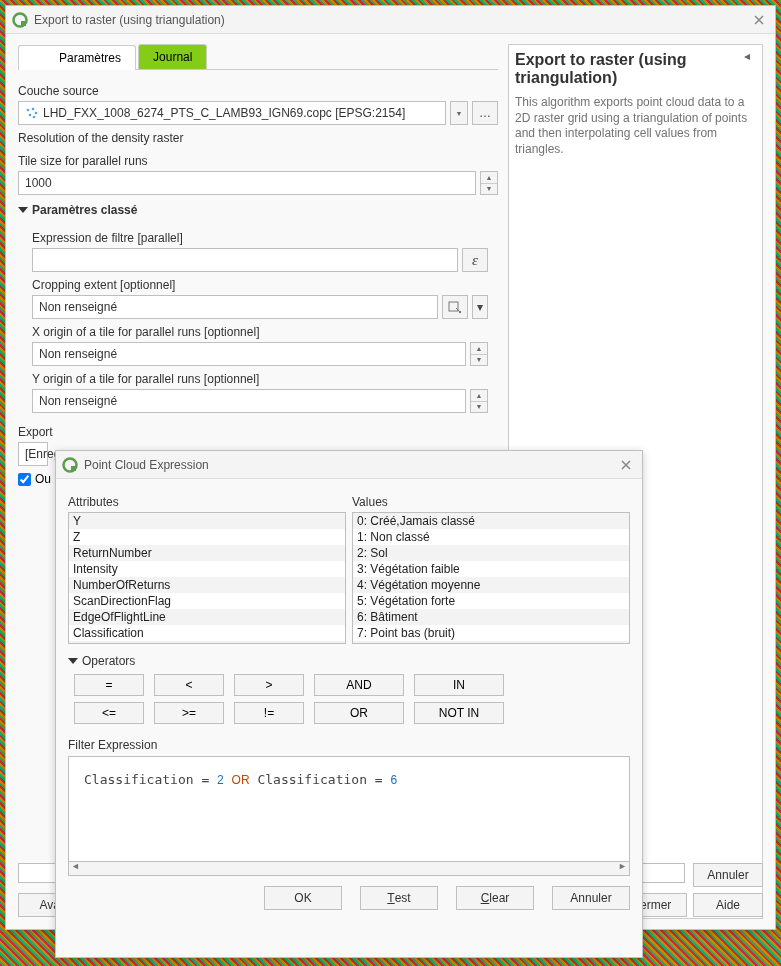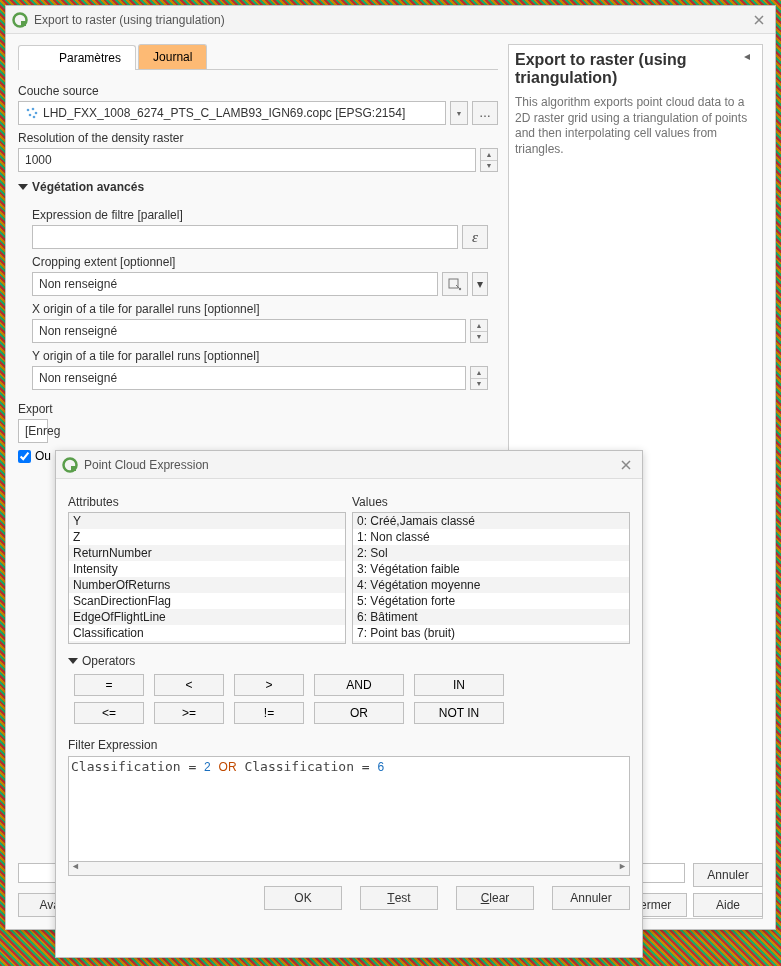--- a/index.html
+++ b/index.html
@@ -10,21 +10,21 @@
 .titlebar .icon { width:16px; height:16px; margin-right:6px; }
 .titlebar .title { flex:1; color:#555; }
 .titlebar .close { width:20px; height:20px; display:flex; align-items:center; justify-content:center; color:#888; cursor:pointer; }
 .qgis-icon svg { width:16px; height:16px; }
 .body { padding:10px 12px; display:flex; gap:10px; height:calc(100% - 28px); }
 .left-pane { width:480px; display:flex; flex-direction:column; }
 .right-pane { flex:1; border:1px solid #ccc; background:#fff; padding:6px; position:relative; }
 .right-pane h2 { font-size:16px; font-weight:600; color:#333; margin-bottom:8px; }
 .right-pane p { color:#737373; line-height:1.3; }
 .tabbar { display:flex; border-bottom:1px solid #ccc; margin-bottom:8px; }
-.tab { padding:5px 14px; border:1px solid #ccc; border-bottom:none; background:#fdba74; border-radius:3px 3px 0 0; margin-right:2px; cursor:pointer; }
+.tab { padding:5px 14px; border:1px solid #ccc; border-bottom:none; background:#84cc16; border-radius:3px 3px 0 0; margin-right:2px; cursor:pointer; }
 .tab.active { background:#fff; position:relative; top:1px;padding-left:40px; }
 .lbl { color:#333; margin:6px 0 3px; }
 .row { display:flex; gap:4px; align-items:stretch; }
 .inputlike { flex:1; border:1px solid #bfbfbf; background:#fff; padding:3px 6px; height:24px; display:flex; align-items:center; color:#333; }
 .spin { width:18px; border:1px solid #bfbfbf; background:#f4f4f4; display:flex; flex-direction:column; }
 .spin div { flex:1; display:flex; align-items:center; justify-content:center; font-size:7px; color:#666; cursor:pointer; border-bottom:1px solid #ccc; }
 .spin div:last-child { border-bottom:none; }
 .smallbtn { width:26px; height:24px; border:1px solid #bfbfbf; background:#f4f4f4; display:flex; align-items:center; justify-content:center; cursor:pointer; color:#444; }
 .group { border:0; margin-top:4px; }
 .group-head { display:flex; align-items:center; gap:4px; font-weight:600; color:#333; padding:4px 0; cursor:pointer; }
@@ -45,21 +45,21 @@
 .cols { display:flex; gap:6px; }
 .col { flex:1; }
 .listbox { border:1px solid #bfbfbf; background:#fff; height:132px; overflow-y:scroll; }
 .listbox .item { padding:1px 4px; color:#222; }
 .listbox .item:nth-child(odd){ background:#f3f3f3; }
 .ops { margin-top:10px;text-align:center; }
 .op-head { display:flex; align-items:center; gap:4px; color:#333; cursor:pointer; margin-bottom:6px; }
 .op-grid { display:grid; grid-template-columns:repeat(3,70px) repeat(2,90px); gap:6px 10px; margin-left:6px; }
 .obtn { height:22px; border:1px solid #bfbfbf; background:#f4f4f4; display:flex; align-items:center; justify-content:center; cursor:pointer; font-family:inherit; }
 .expr-lbl { margin:14px 0 4px; color:#333; }
-.expr-box { border:1px solid #bfbfbf; background:#fff; height:106px; padding:2px; font-family:Consolas,monospace; font-size:13px; color:#444; overflow:auto; white-space:pre; }
+.expr-box { border:1px solid #bfbfbf; background:#fff; height:106px; padding:15px; font-family:Consolas,monospace; font-size:13px; color:#444; overflow:auto; white-space:pre; }
 .expr-box .kw { color:#c04a00; }
 .expr-box .num { color:#1a6fbf; }
 .expr-scroll { height:14px; border:1px solid #bfbfbf; border-top:none; background:#f4f4f4; position:relative; }
 .expr-scroll::before{content:'◄';position:absolute;left:2px;top:-1px;font-size:9px;color:#777;}
 .expr-scroll::after{content:'►';position:absolute;right:2px;top:-1px;font-size:9px;color:#777;}
 .popup-buttons { display:flex; gap:18px; justify-content:flex-end; margin-top:10px; }
 .popup-buttons .btn { min-width:78px; }
 .layer-glyph { display:inline-flex; align-items:center; gap:2px; margin-right:4px; }
 .layer-glyph svg { width:14px; height:14px; }
 </style>
@@ -103,32 +103,33 @@
           <span>LHD_FXX_1008_6274_PTS_C_LAMB93_IGN69.copc [EPSG:2154]</span>
         </div>
         <div class="spin">
             <div>▼</div>
           </div>
         <div class="smallbtn">…</div>
       </div>
 
       <div class="lbl">Resolution of the density raster</div>
 
+      <div class="lbl">Tile size for parallel runs</div>
       <div class="row">
         <div class="inputlike">1000</div>
         <div class="spin">
             <div>▲</div>
             <div>▼</div>
           </div>
       </div>
 
       <div class="group">
         <div class="group-head">
           <span class="tri"></span>
-          <span>Végétation avancés</span>
+          <span>Paramètres classé</span>
         </div>
         <div class="group-body">
           <div class="lbl">Expression de filtre [parallel]</div>
           <div class="row">
             <div class="inputlike"></div>
             <div class="smallbtn" style="font-family:serif;font-style:italic;font-size:15px">ε</div>
           </div>
 
           <div class="lbl">Cropping extent [optionnel]</div>
           <div class="row">

